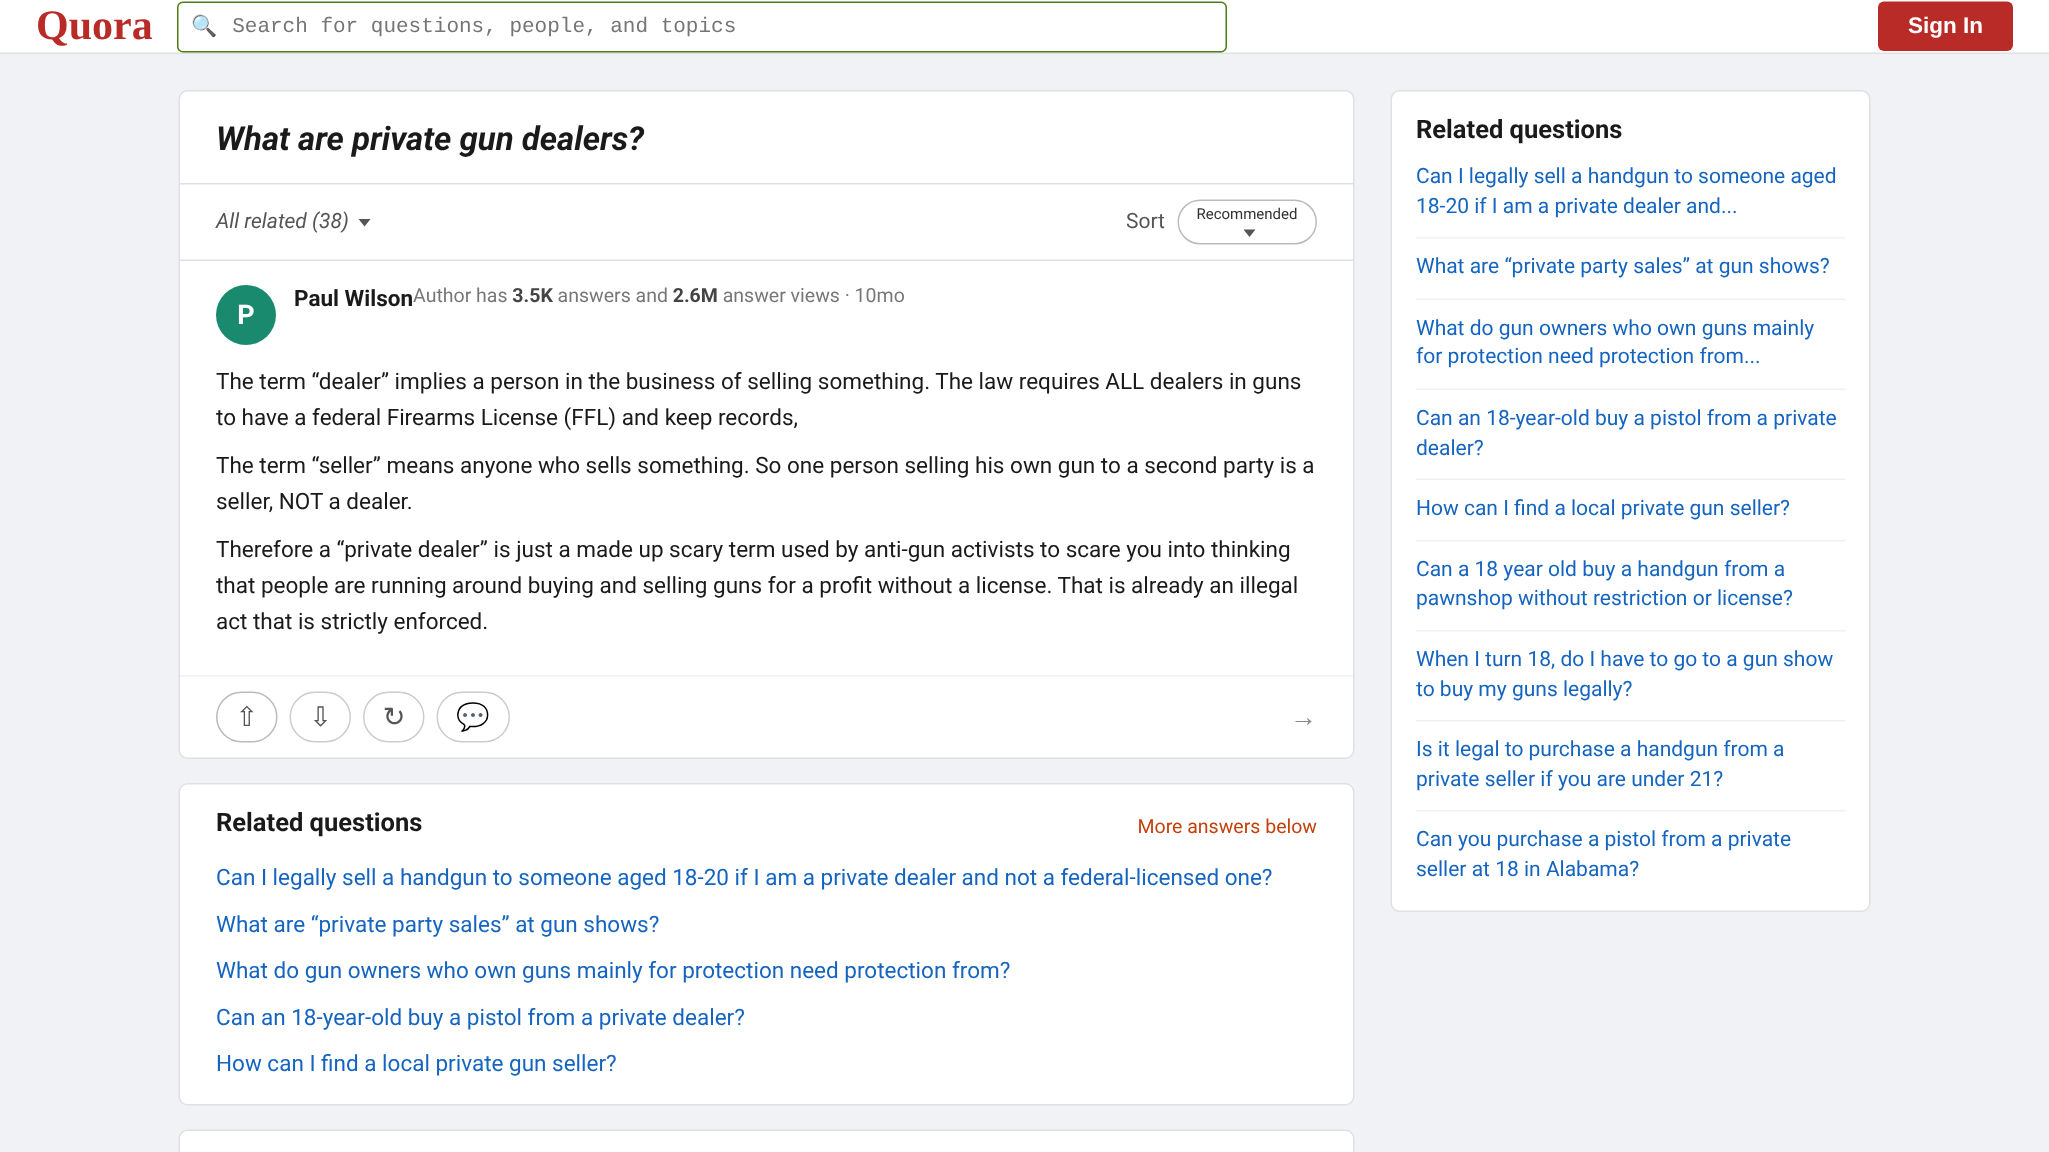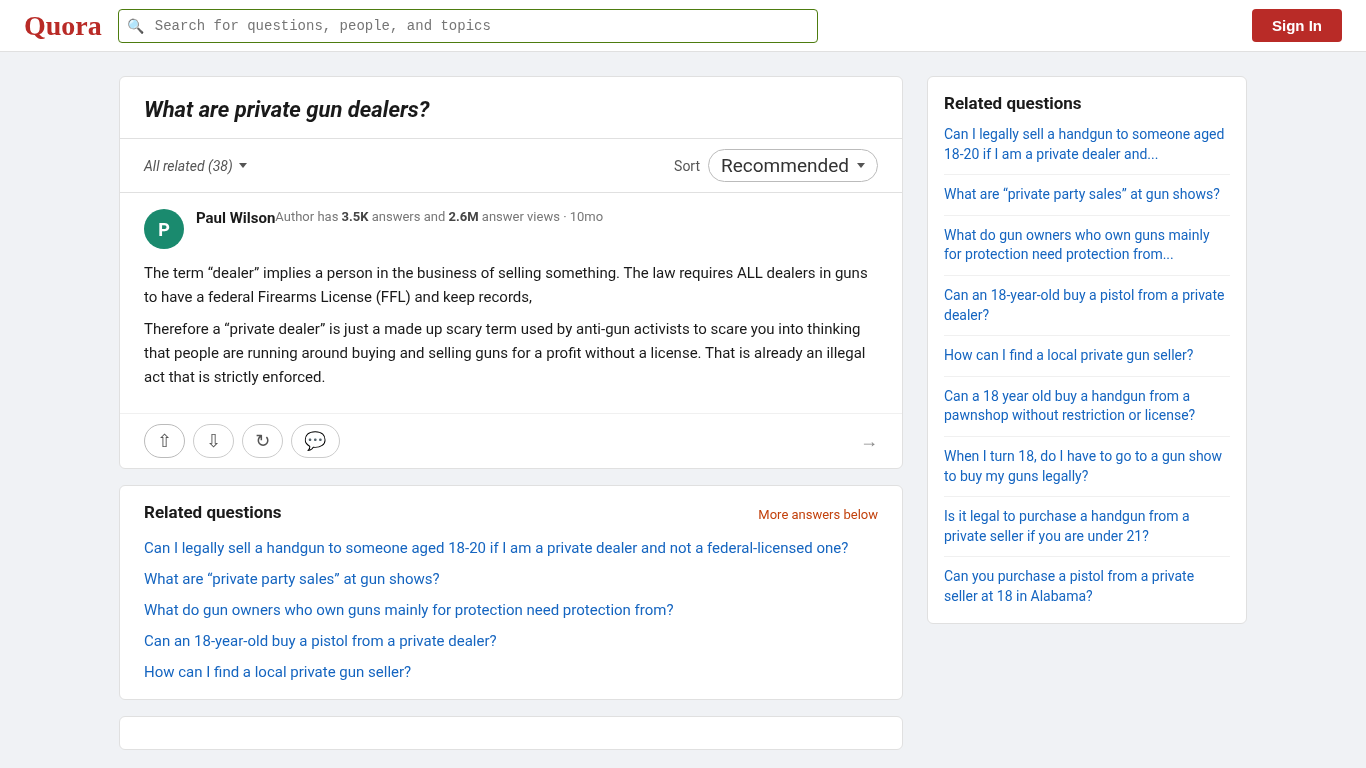--- a/index.html
+++ b/index.html
@@ -7,21 +7,21 @@
       font-family: -apple-system, BlinkMacSystemFont, 'Segoe UI', Roboto, sans-serif;
       background: #f0f2f5;
       color: #333;
       font-size: 15px;
     }
 
     
     .header {
       background: #fff;
       border-bottom: 1px solid #e0e0e0;
-      height: 52px;
+      height: 36px;
       display: flex;
       align-items: center;
       padding: 0 24px;
       gap: 16px;
       position: sticky;
       top: 0;
       z-index: 100;
     }
     .logo {
       font-size: 28px;
@@ -126,27 +126,28 @@
       display: flex;
       align-items: center;
       gap: 8px;
       font-size: 14px;
       color: #555;
     }
     .sort-dropdown {
       border: 1px solid #bbb;
       border-radius: 20px;
       padding: 4px 12px;
-      font-size: 19px;
+      font-size: 10px;
       cursor: pointer;
       background: #fff;
       display: flex;
       align-items: center;
       gap: 4px;
       color: #333;
+      flex-direction: column;
     }
 
     
     .answer-section {
       padding: 16px 24px;
     }
     .author-row {
       display: flex;
       align-items: flex-start;
       gap: 12px;
@@ -352,20 +353,21 @@
         <div class="author-row">
           <div class="avatar">P</div>
           <div class="author-info">
             <span class="author-name">Paul Wilson</span>
             <span class="author-meta">
               Author has <strong>3.5K</strong> answers and <strong>2.6M</strong> answer views · 10mo
             </span>
           </div>
         </div>
         <p class="answer-text">The term “dealer” implies a person in the business of selling something. The law requires ALL dealers in guns to have a federal Firearms License (FFL) and keep records,</p>
+        <p class="answer-text">The term “seller” means anyone who sells something. So one person selling his own gun to a second party is a seller, NOT a dealer.</p>
         <p class="answer-text">Therefore a “private dealer” is just a made up scary term used by anti-gun activists to scare you into thinking that people are running around buying and selling guns for a profit without a license. That is already an illegal act that is strictly enforced.</p>
       </div>
 
       <div class="action-bar">
         <button class="action-btn upvote">⇧</button>
         <button class="action-btn">⇩</button>
         <button class="action-btn">↻</button>
         <button class="action-btn">💬</button>
         <button class="share-btn">→</button>
       </div>

